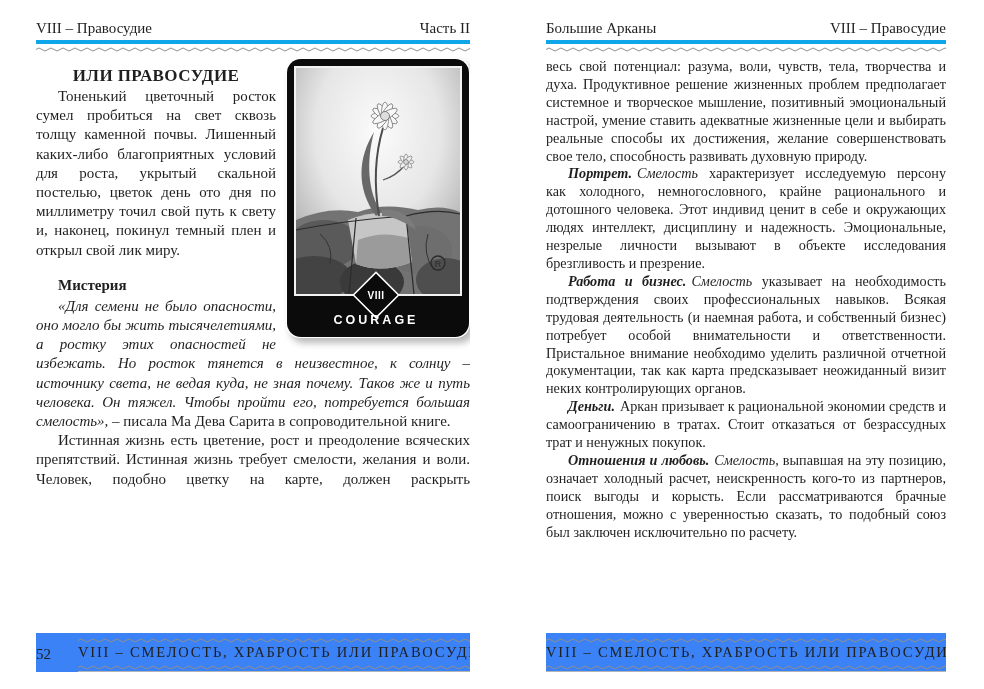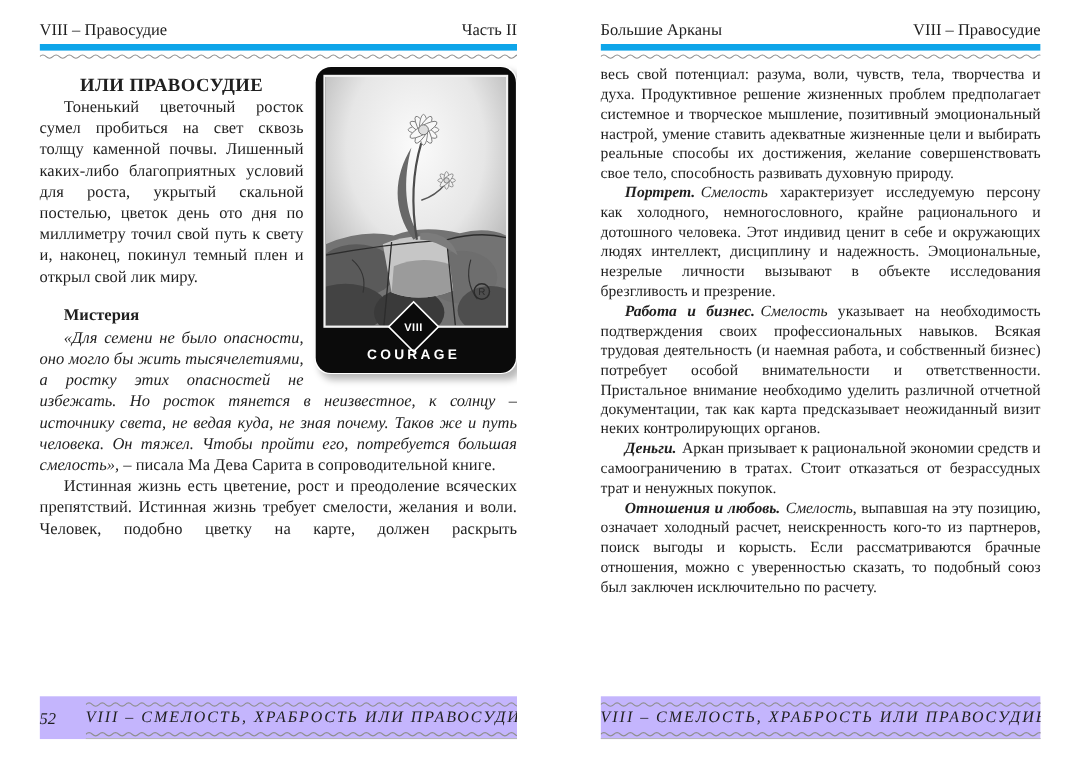--- a/index.html
+++ b/index.html
@@ -7,21 +7,21 @@
     width:984px; height:689px; position:relative; overflow:hidden;
     font-family:"Liberation Serif", serif; color:#1f1f1f;
     -webkit-font-smoothing:antialiased;
   }
   .page { position:absolute; top:20px; height:652px; overflow:hidden; }
   #left-page  { left:36px;  width:434px; }
   #right-page { left:546px; width:400px; }
 
   .page-header {
     display:flex; justify-content:space-between; align-items:baseline;
-    font-size:15px; padding-bottom:3px; border-bottom:6px solid #0ea5e9;
+    font-size:15px; padding-bottom:3px; border-bottom:4px solid #0ea5e9;
   }
   svg.wave { display:block; width:100%; height:7px; margin-top:1px; }
   path.wavepath { fill:none; stroke:#8f8f8f; stroke-width:1; }
 
   
   .card-float {
     float:right; width:184px; height:280px; margin:6px 0 10px 10px;
     border-radius:14px; box-shadow:4px 5px 7px rgba(0,0,0,0.28);
   }
   .card-title {
@@ -46,21 +46,21 @@
     text-align:justify; text-indent:22px;
   }
   #right-page p.noindent { text-indent:0; }
   #right-page h2.sec { margin:13px 0 2px 0; font-size:14.6px; }
   .lead { font-weight:bold; font-style:italic; margin-right:5px; }
   .iword { font-style:italic; }
 
   
   .page-footer {
     position:absolute; bottom:0; left:0; right:0;
-    display:flex; align-items:center; gap:12px; background:#c4b5fd; padding-top:3px;font-style:italic;
+    display:flex; align-items:center; gap:12px; background:#3b82f6; padding-top:3px;
   }
   .footer-num { font-size:15px; flex:0 0 30px; }
   #left-page  .footer-num { text-align:left; }
   .footer-box { flex:1 1 auto; }
   .footer-box .wave { margin:0; }
   .footer-title {
     text-align:center; font-size:14.5px; letter-spacing:1.8px;
     padding:1px 0 2px 0; white-space:nowrap;
   }
   .footer-hairline { border-top:1px solid #b5b5b5; margin-top:1px; }

